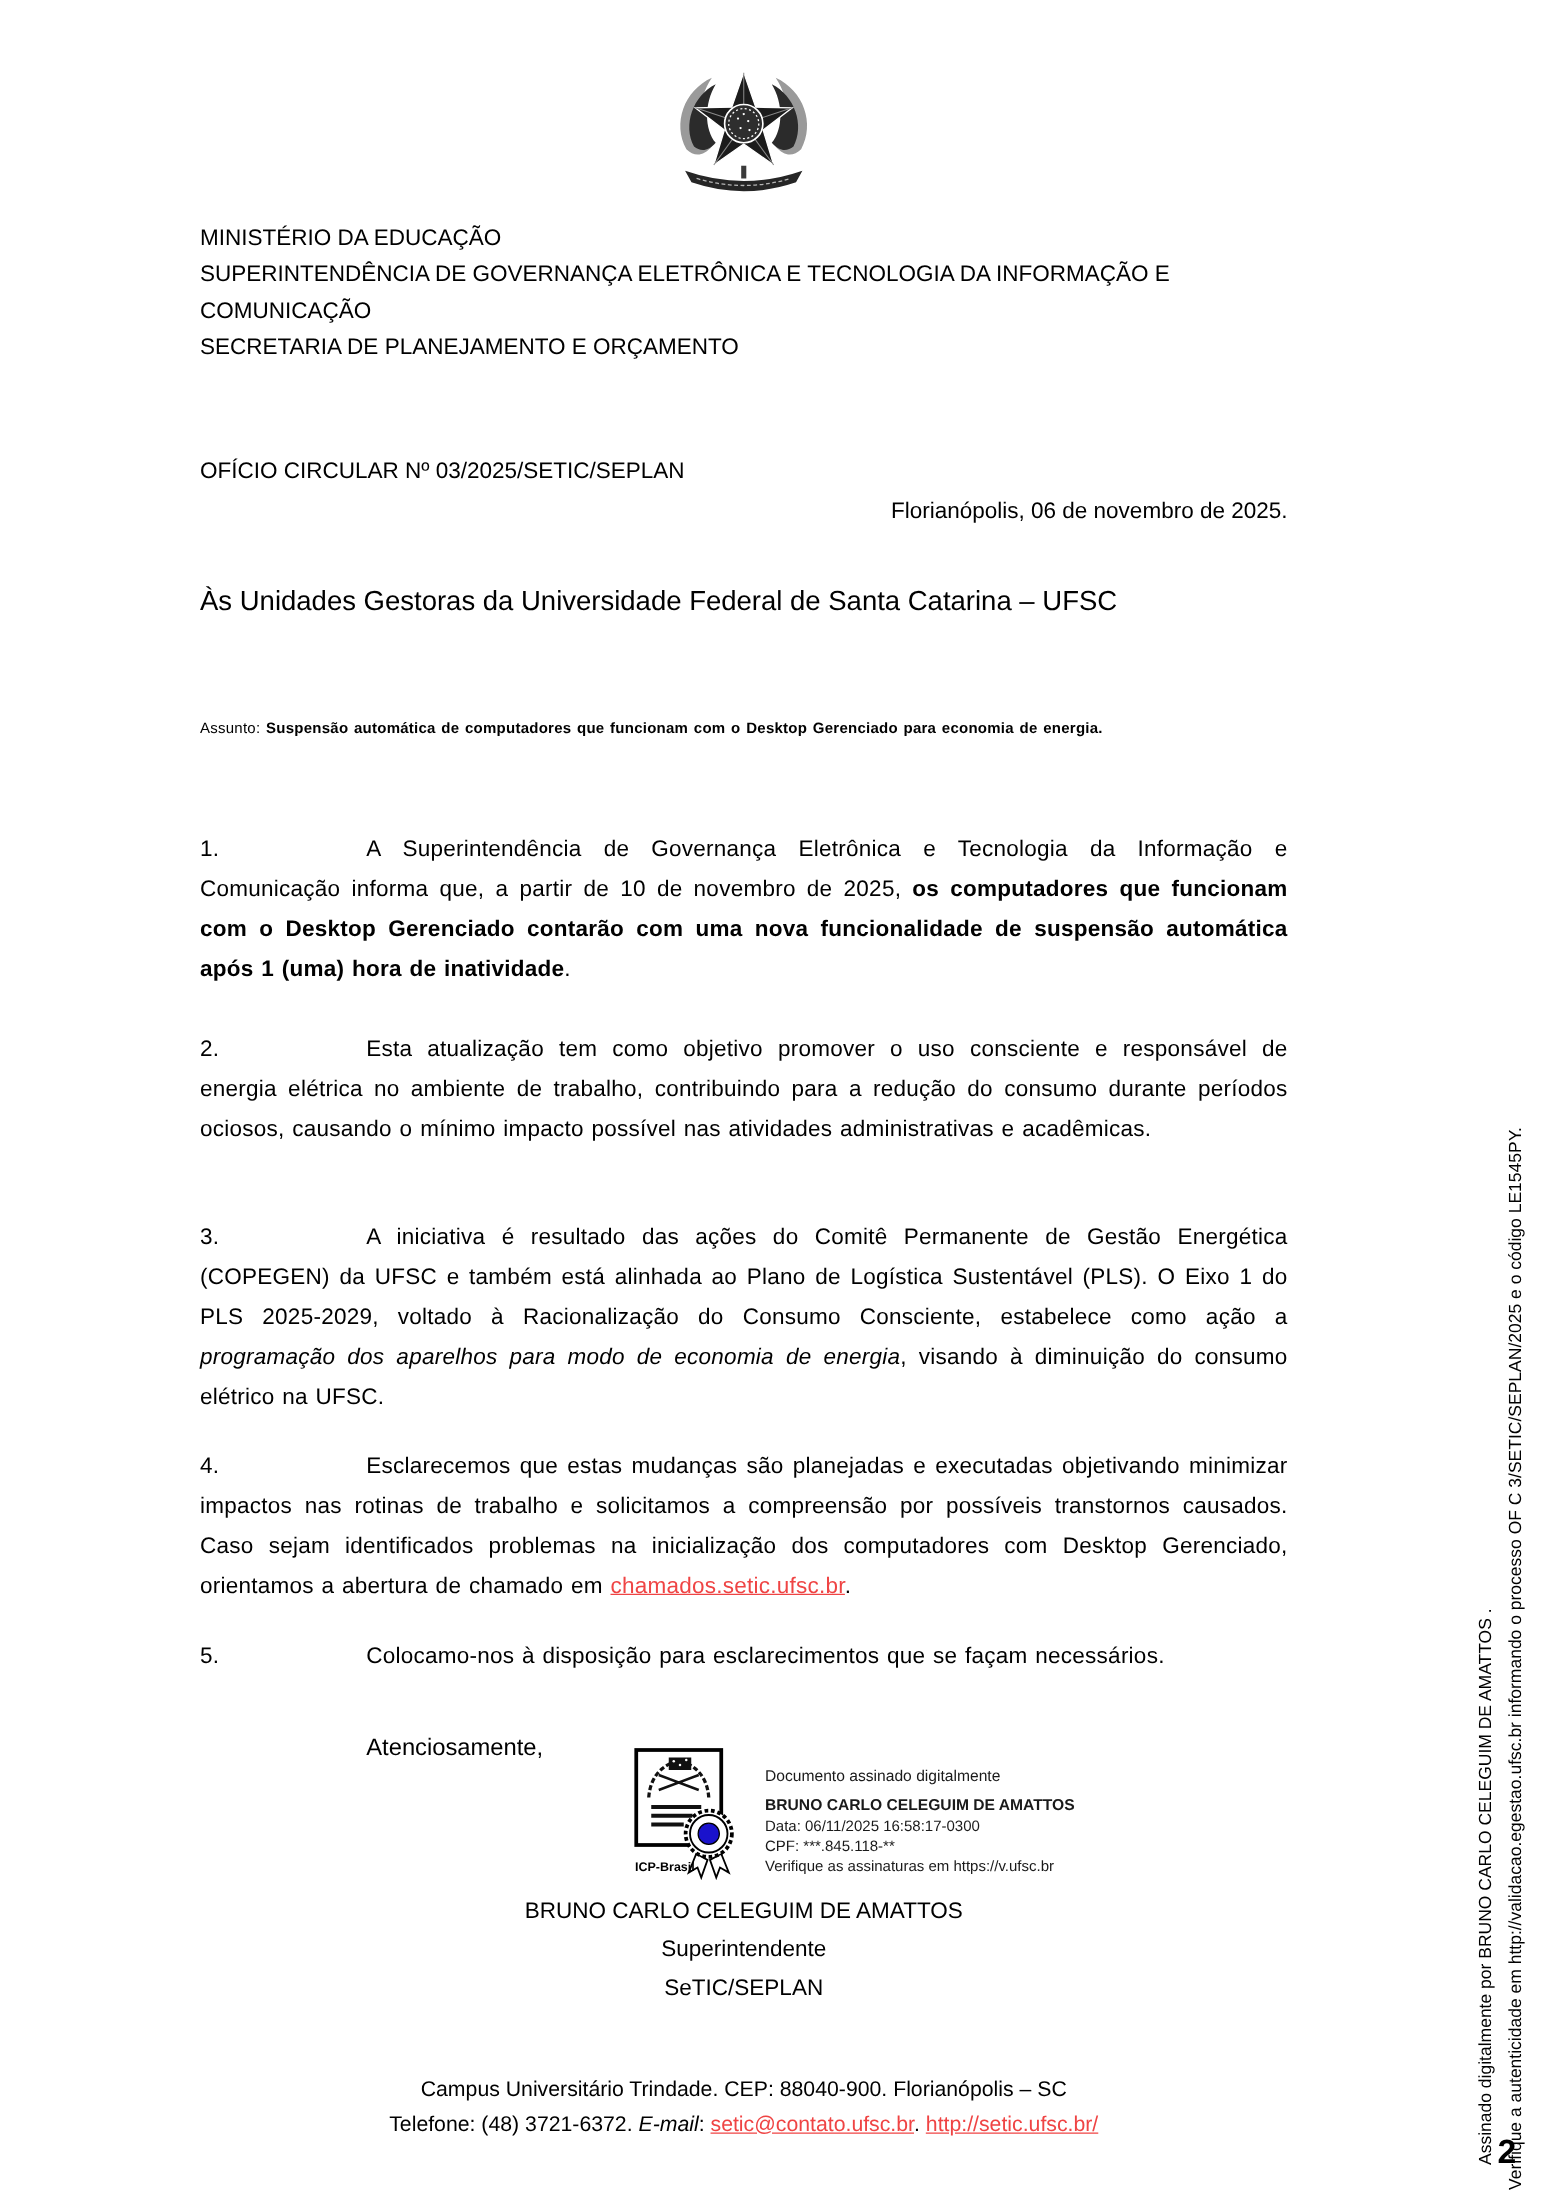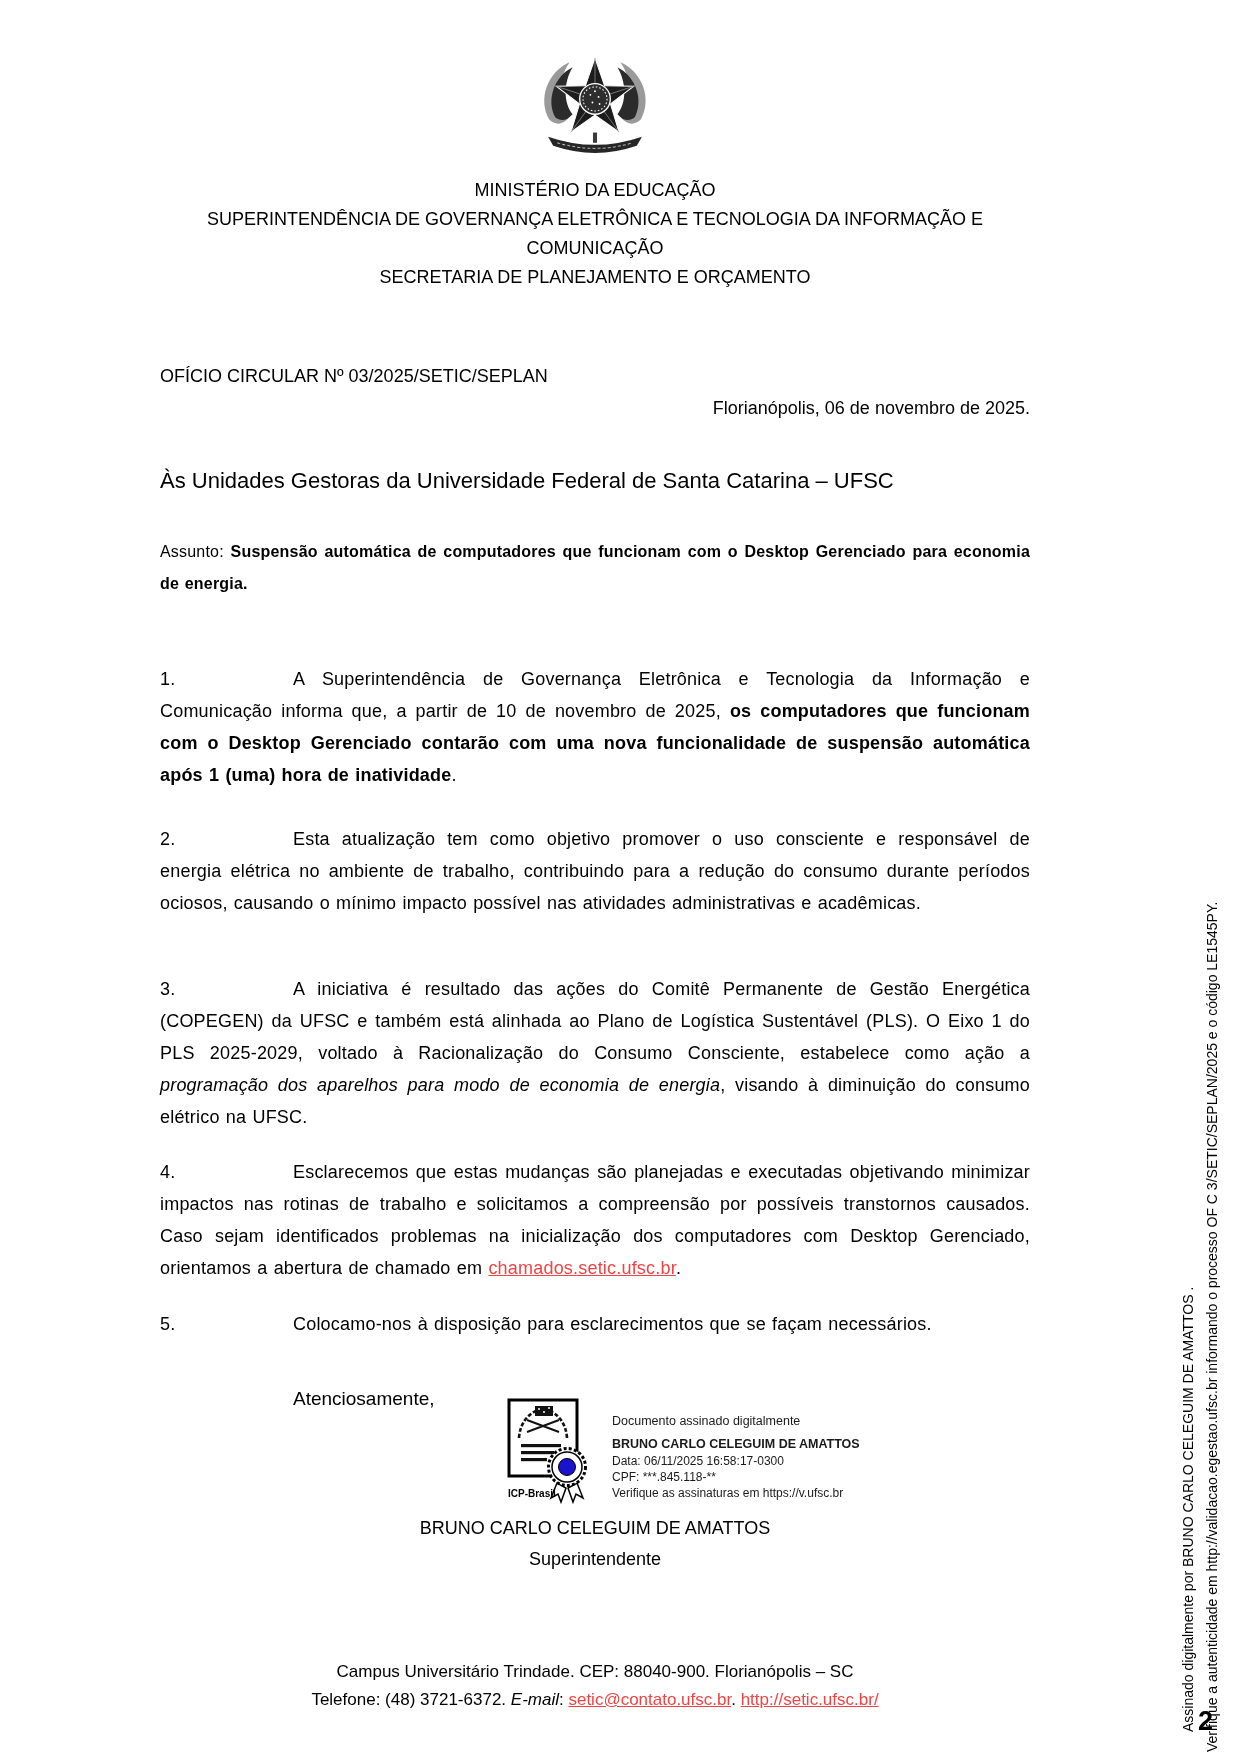--- a/index.html
+++ b/index.html
@@ -5,27 +5,27 @@
   html,body{margin:0;padding:0;background:#fff;}
   .page{
     position:relative;
     width:1242px;height:1755px;
     background:#ffffff;
     font-family:"Liberation Sans","DejaVu Sans",sans-serif;
     color:#000;
     overflow:hidden;
   }
   .col{position:absolute;left:160px;width:870px;}
-  .center{text-align:center;}
+  .center{}
   .emblem-wrap{top:52px;text-align:center;}
   .letterhead{top:176px;font-size:18px;line-height:29px;}
   .refline{top:366px;font-size:18px;}
   .dateline{top:398px;text-align:right;font-size:18px;}
   .addressee{top:468px;font-size:22px;}
-  .subject{top:536px;font-size:16px;line-height:32px;text-align:justify;letter-spacing:.2px;word-spacing:1px;}
+  .subject{top:566px;font-size:12px;line-height:32px;text-align:justify;letter-spacing:.2px;word-spacing:1px;}
   .para{font-size:18px;line-height:32px;text-align:justify;letter-spacing:.2px;word-spacing:1px;}
   .p1{top:663px;} .p2{top:823px;} .p3{top:973px;} .p4{top:1156px;} .p5{top:1308px;}
   .pnum{display:inline-block;width:133px;}
   .closing{top:1388px;font-size:19px;}
   .closing-inner{margin-left:133px;}
   .seg-b{font-weight:bold;}
   .seg-i{font-style:italic;}
   .seg-l{color:#ef4444;text-decoration:underline;cursor:pointer;}
   .stamp-logo{position:absolute;left:505px;top:1396px;width:95px;height:110px;}
   .stamp-text{position:absolute;left:612px;top:1412px;font-size:12.5px;line-height:18px;color:#1a1a1a;}
@@ -147,20 +147,21 @@
     <div class="st-h">Documento assinado digitalmente</div>
     <div class="st-n">BRUNO CARLO CELEGUIM DE AMATTOS</div>
     <div class="st-s">Data: 06/11/2025 16:58:17-0300</div>
     <div class="st-s">CPF: ***.845.118-**</div>
     <div class="st-s">Verifique as assinaturas em https://v.ufsc.br</div>
   </div>
 
   <div class="col sig-block">
     <div>BRUNO CARLO CELEGUIM DE AMATTOS</div>
     <div>Superintendente</div>
+    <div>SeTIC/SEPLAN</div>
   </div>
 
   <div class="col footer">
     <div>Campus Universitário Trindade. CEP: 88040-900. Florianópolis – SC</div>
     <div><span>Telefone: (48) 3721-6372. </span><span class="seg-i">E-mail</span><span>: </span><span class="seg-l">setic@contato.ufsc.br</span><span>. </span><span class="seg-l">http://setic.ufsc.br/</span></div>
   </div>
 
   <div class="vline vline1">Assinado digitalmente por BRUNO CARLO CELEGUIM DE AMATTOS .</div>
   <div class="vline vline2">Verifique a autenticidade em http://validacao.egestao.ufsc.br informando o processo OF C 3/SETIC/SEPLAN/2025 e o código LE1545PY.</div>
 

